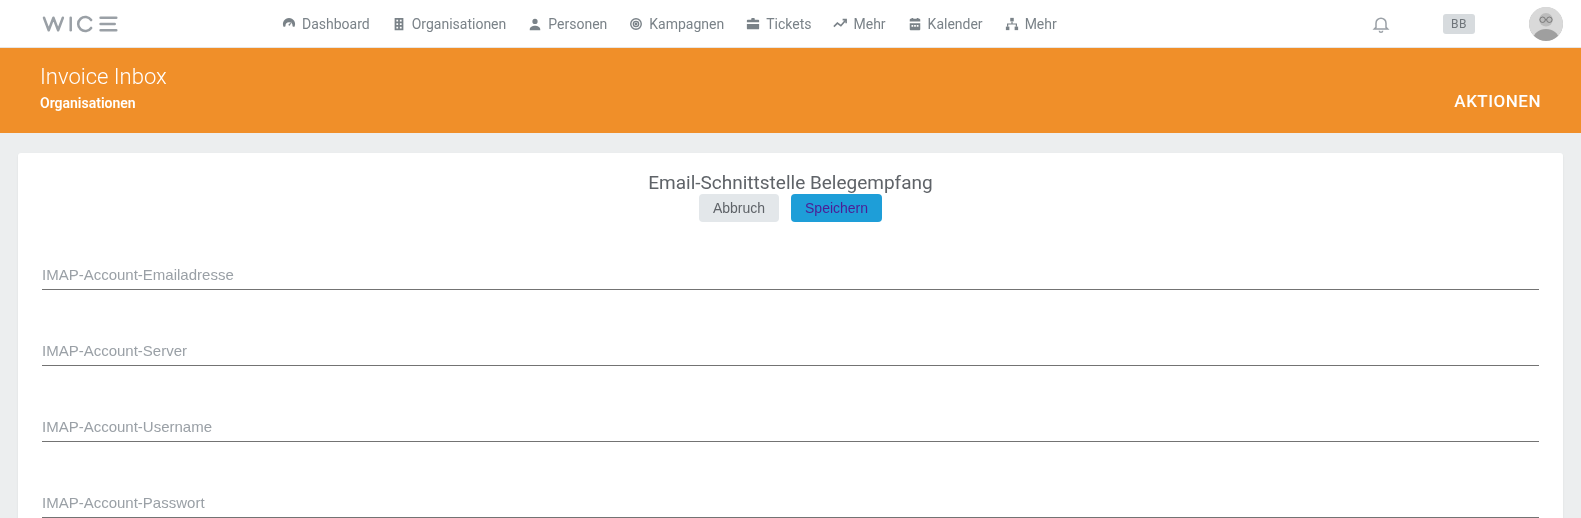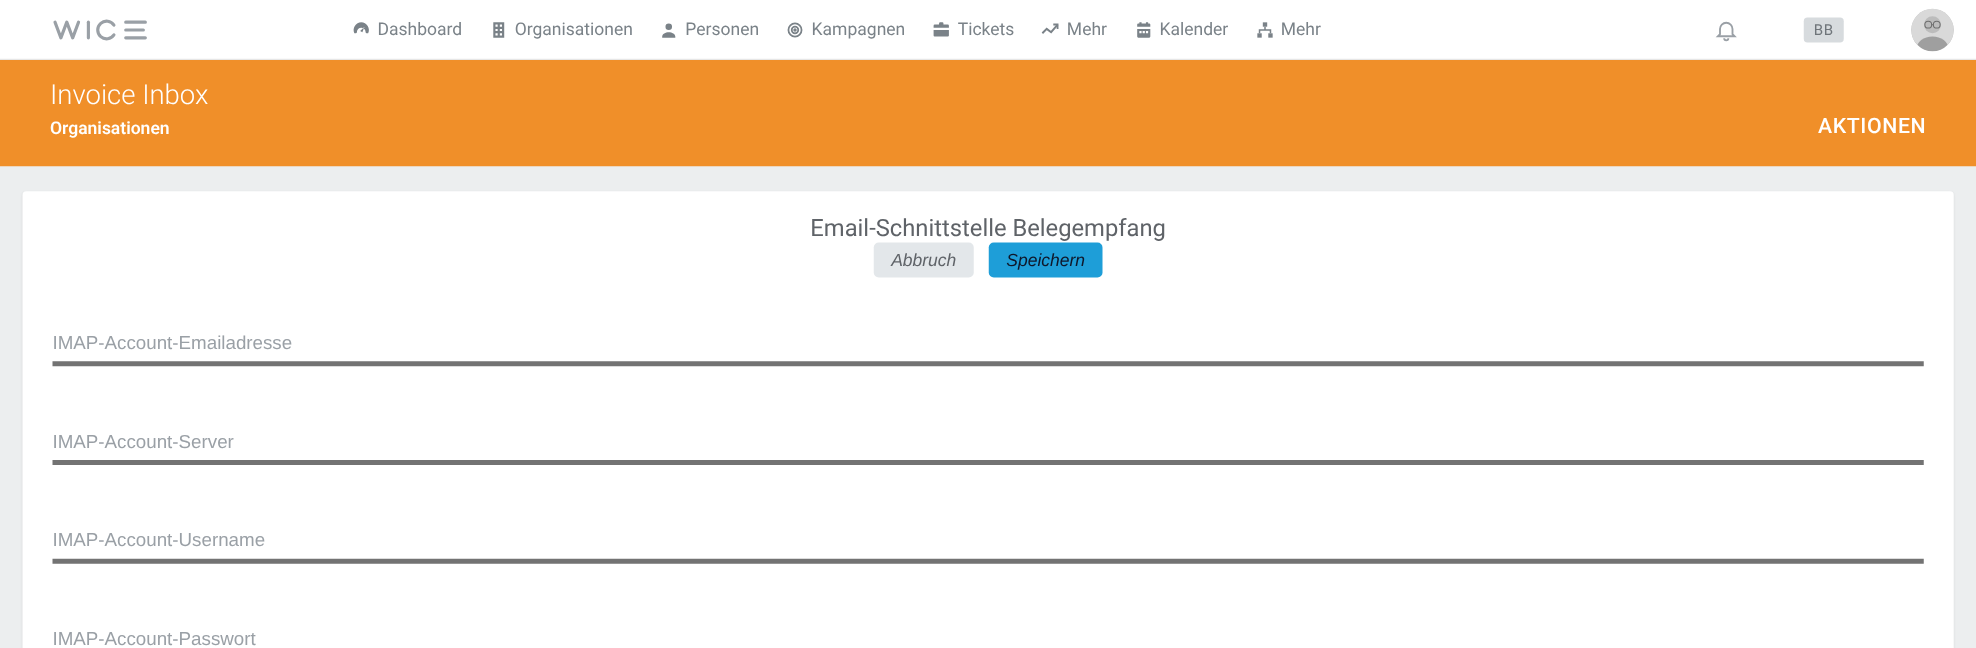--- a/index.html
+++ b/index.html
@@ -112,38 +112,37 @@
     font-size: 19px;
     font-weight: 400;
     color:#5f6368;
   }
   .btn {
     font-size: 14px;
     border:none;
     border-radius:4px;
     padding:6px 14px;
     cursor:pointer;
-    font-style:italic;
   }
   .btn-cancel {
     background:#e3e7ea;
     color:#5f6368;
     margin-right:8px;
   }
   .btn-save {
     background:#1e9ed8;
-    color:#0f172a;
+    color:#4c1d95;
   }
   .form-row {
     margin-bottom: 46px;
   }
   .form-row input {
     width:100%;
     border:none;
-    border-bottom:4px solid #737373;
+    border-bottom:1px solid #737373;
     font-size:15px;
     padding:6px 0 6px 0;
     background:transparent;
     color:#a21caf;
   }
   .form-row input::placeholder {
     color:#9aa0a6;
   }
 </style>
 </head>

